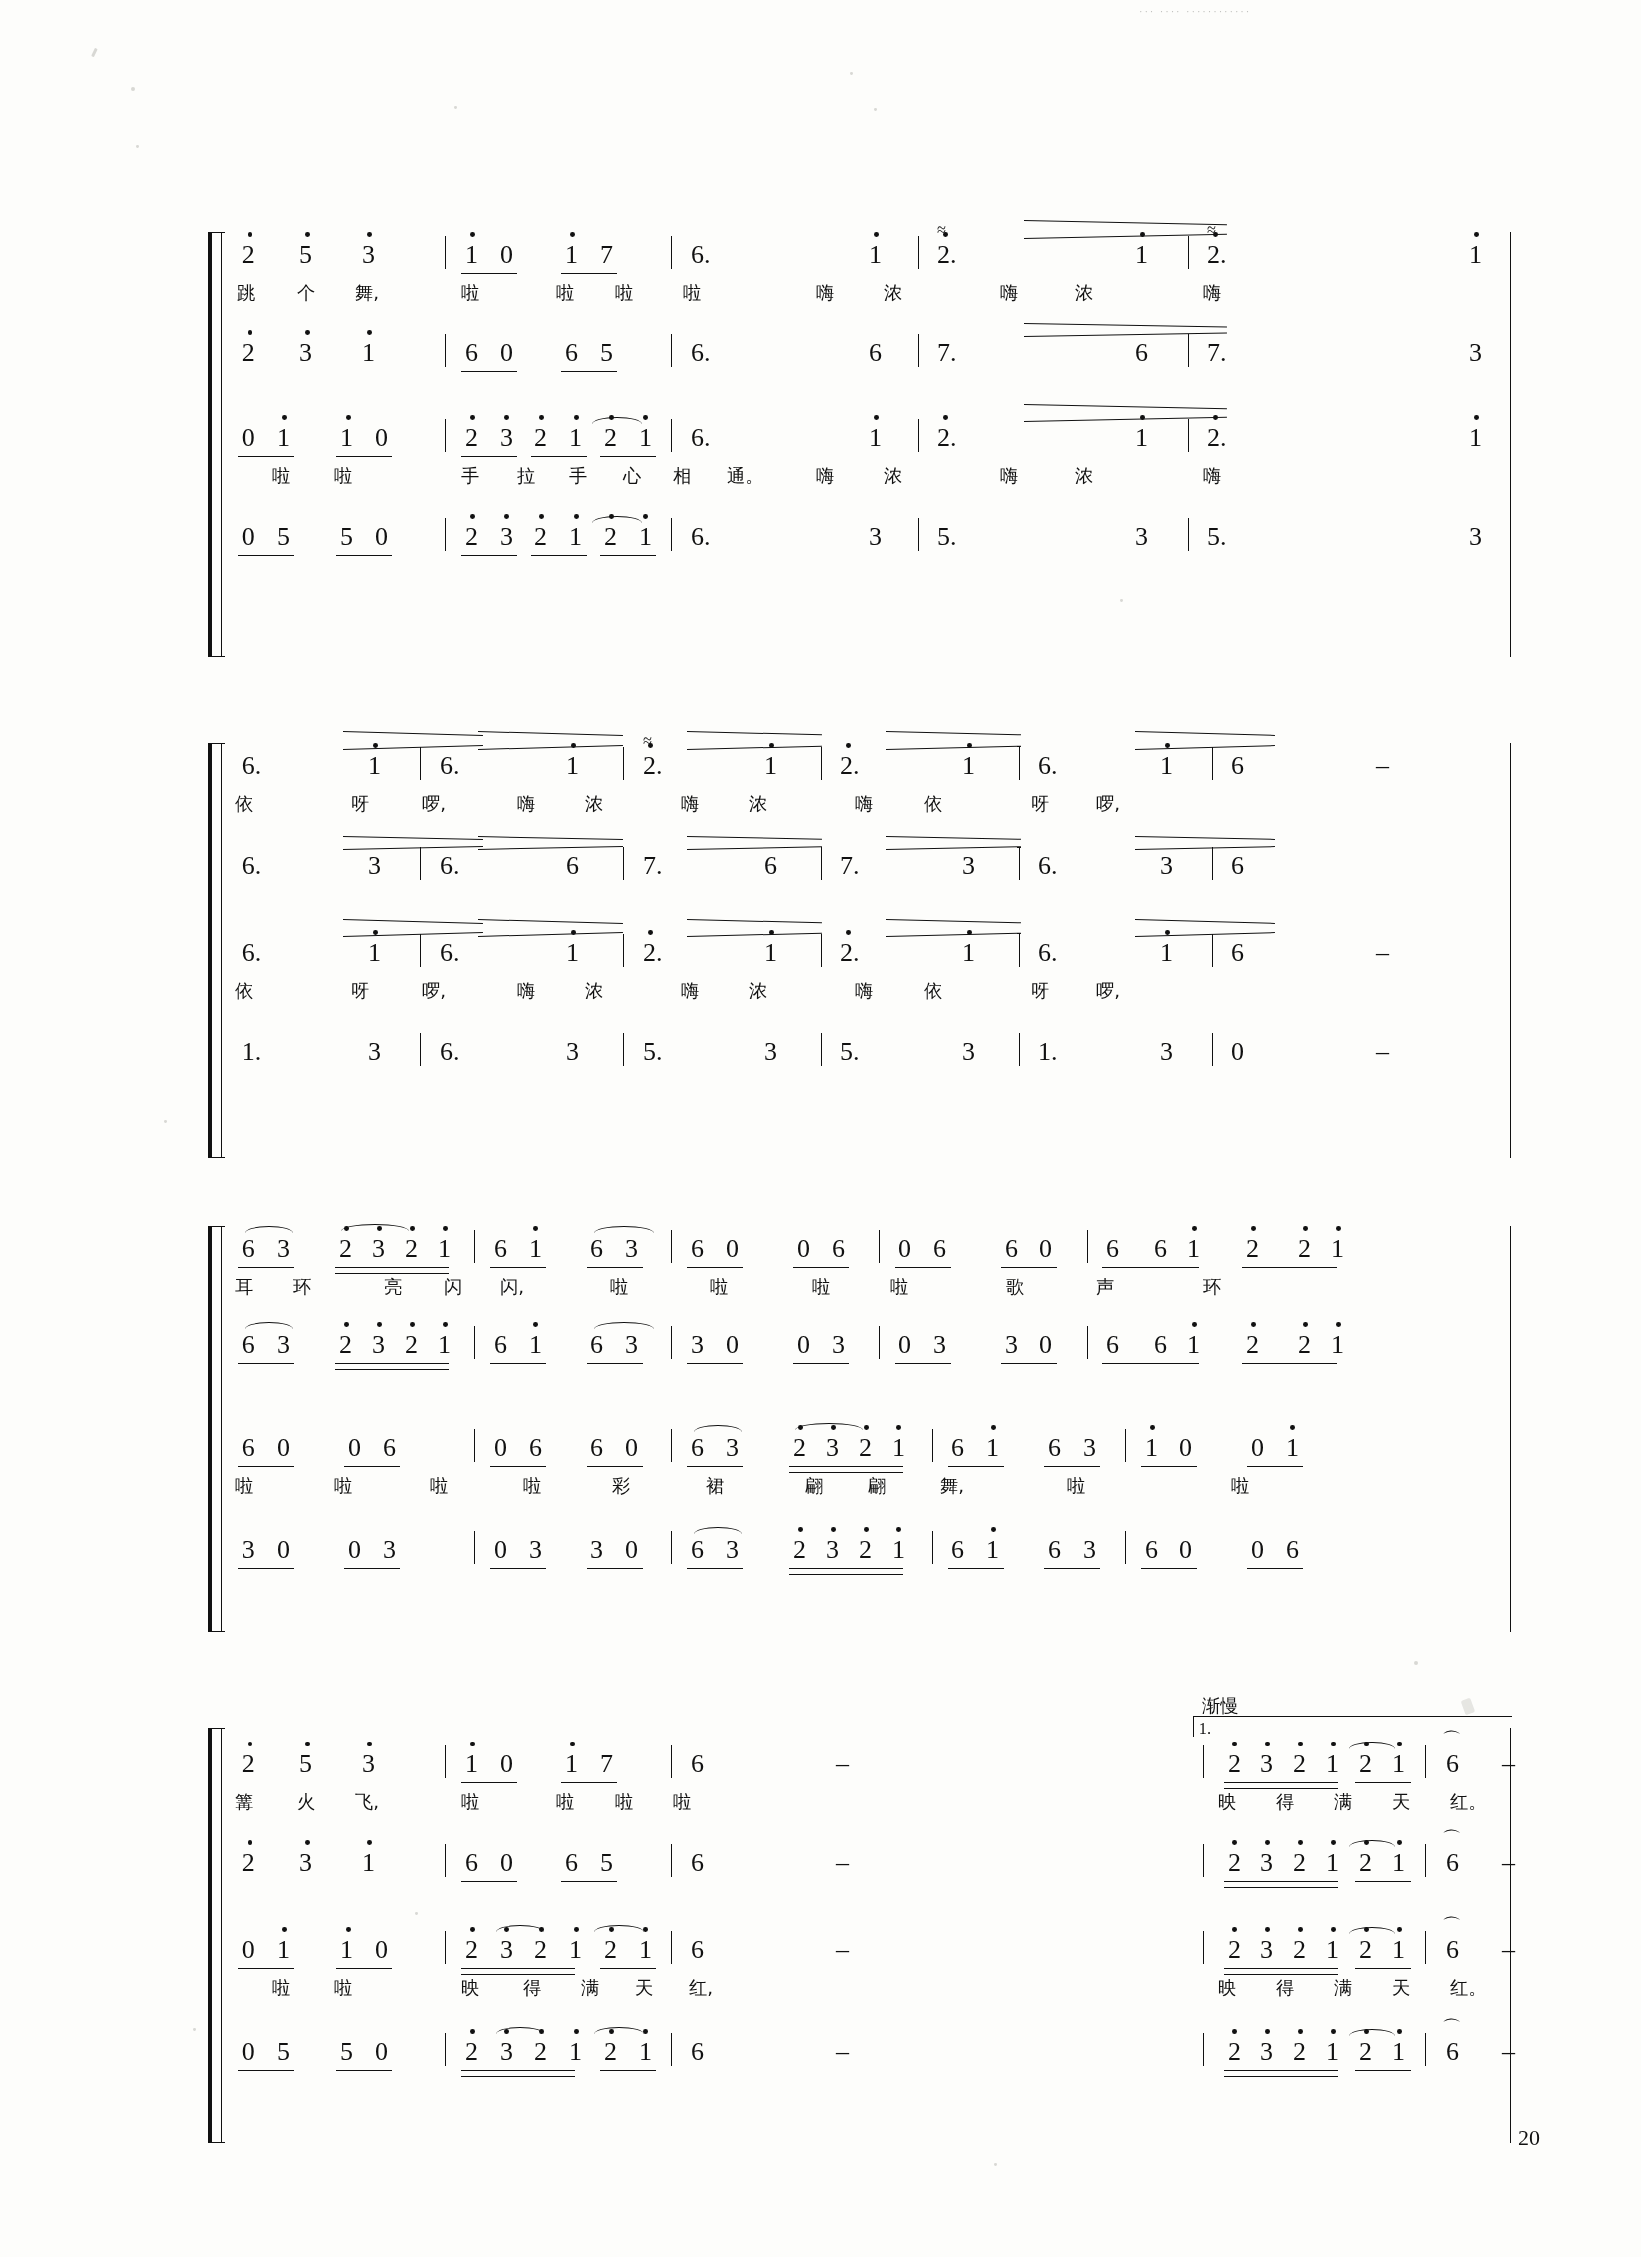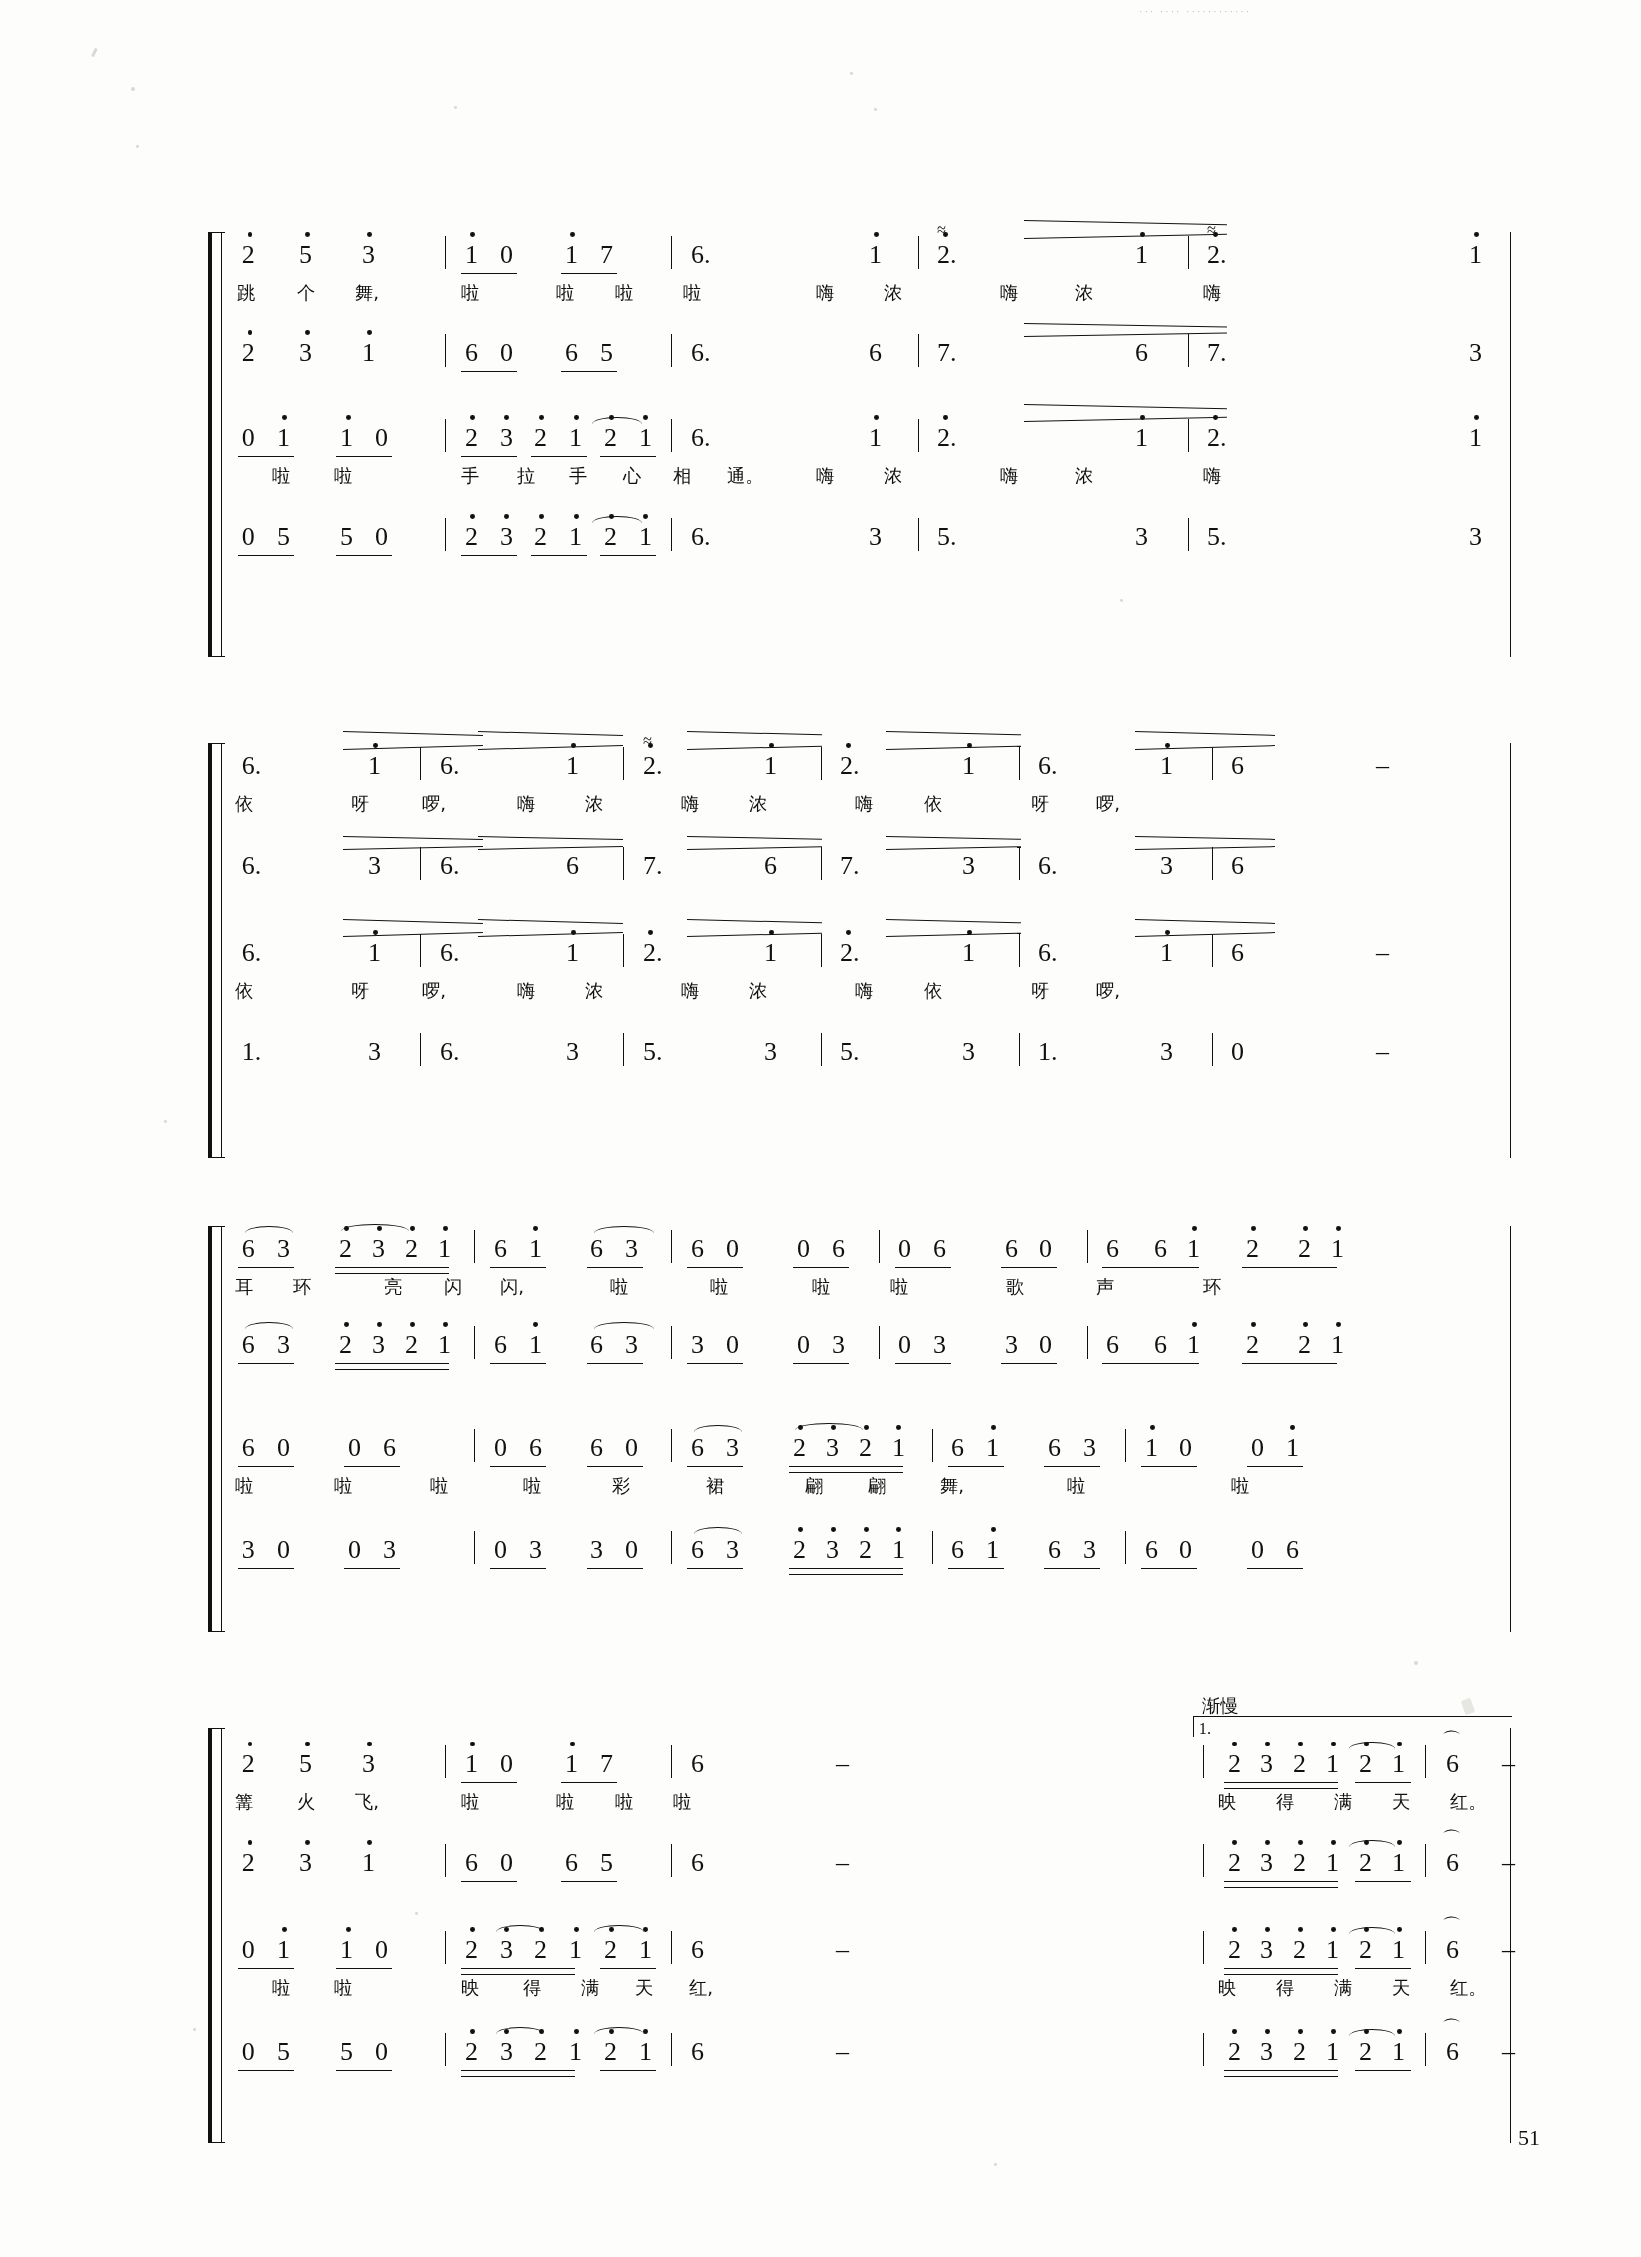--- a/index.html
+++ b/index.html
@@ -1075,16 +1075,16 @@
       <div class="dotabove" style="left:1160px;top:-5.8px;"></div>
       <div class="n" style="left:1155px;top:3.9px;">1</div>
 
       <div class="bar" style="left:1188px;top:-1.9px;"></div>
       <div class="fermata" style="left:1205px;top:-17.4px;">⌒</div>
       <div class="n" style="left:1209px;top:3.9px;">6</div>
       <div class="n" style="left:1265px;top:3.9px;">–</div>
     </div>
   </div>
 
-  <div class="pagenum">51</div>
+  <div class="pagenum">20</div>
 
 </div>
 
 
 </body></html>

